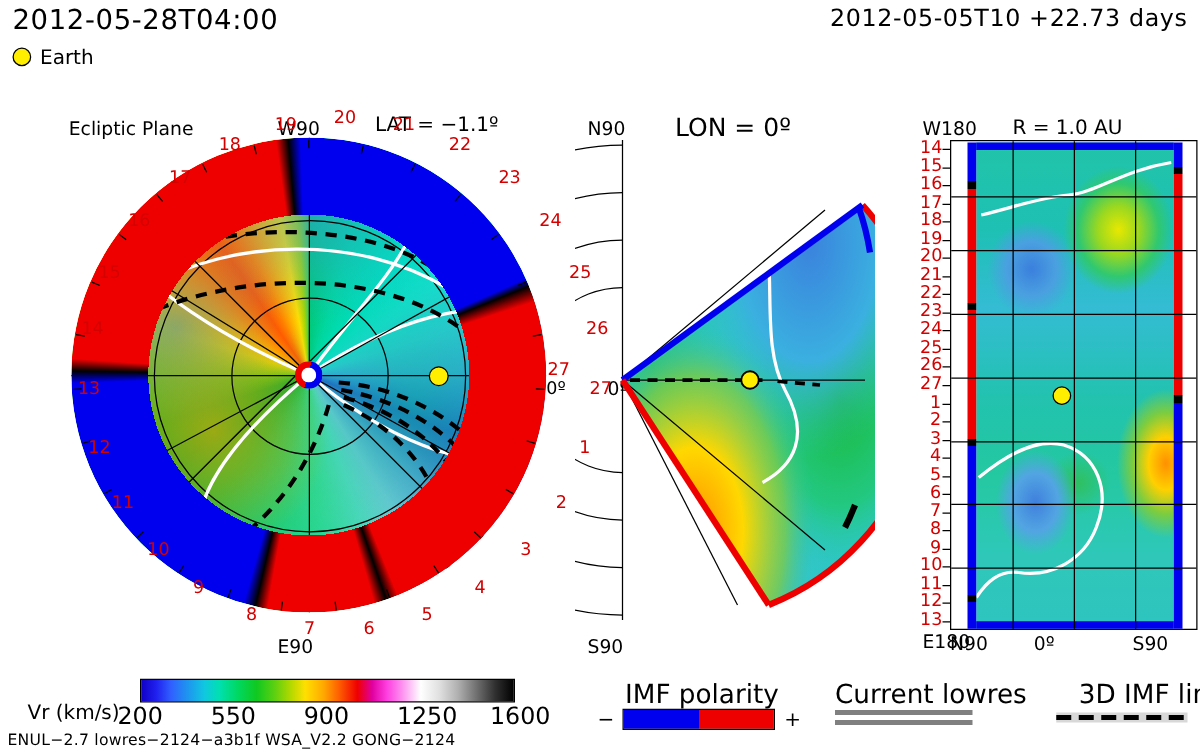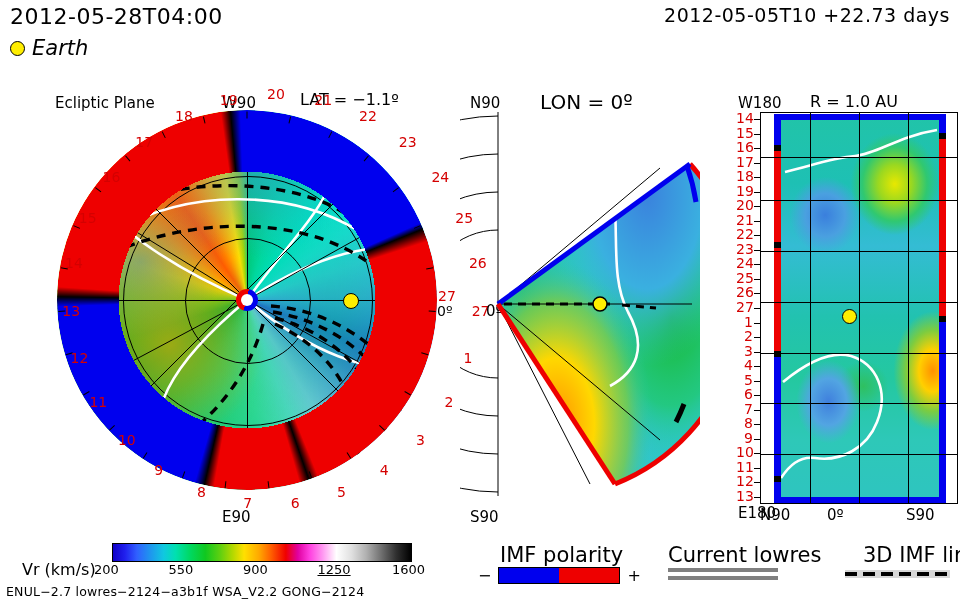--- a/index.html
+++ b/index.html
@@ -4,21 +4,21 @@
 <style>
   html,body{margin:0;padding:0;background:#ffffff;}
   body{width:960px;height:600px;position:relative;overflow:hidden;
        font-family:"DejaVu Sans",sans-serif;color:#000;}
   .abs{position:absolute;}
   .t{white-space:pre;}
 
   
   #date-left{left:10px;top:4px;font-size:22px;letter-spacing:.5px;}
   #date-right{right:10px;top:4px;font-size:19px;letter-spacing:.5px;}
-  #earth-legend{left:10px;top:36px;display:flex;align-items:center;gap:7px;font-size:21px;font-style:italic;}
+  #earth-legend{left:10px;top:36px;display:flex;align-items:center;gap:7px;font-size:16px;}
   .earth-dot{width:13px;height:13px;border-radius:50%;background:#ffee00;border:1.5px solid #000;}
   .tickred{font-size:14px;color:#d40000;}
   #ecl-title{left:55px;top:94px;font-size:15px;}
   #ecl-lat{left:300px;top:90px;font-size:16px;}
   #ecl-w90{left:222px;top:94px;font-size:15px;}
   #ecl-e90{left:222px;top:508px;font-size:15px;}
 
   #ecl-disc{position:absolute;left:57px;top:110px;width:380px;height:380px;border-radius:50%;
             overflow:hidden;}
   .disc-bg{position:absolute;inset:0;border-radius:50%;
@@ -105,21 +105,21 @@
   
   #cb-label{left:22px;top:560px;font-size:16px;}
   #cb-bar{position:absolute;left:112px;top:543px;width:298px;height:17px;border:1px solid #000;
       background:linear-gradient(90deg,
         #1000c8 0%, #2020ee 4%, #3060ff 8%, #2090f0 12%, #10c8e0 17%,
         #00e0b0 21%, #00d860 26%, #10c820 31%, #60d010 36%, #b0d800 40%,
         #ffe000 44%, #ffa800 49%, #ff6000 53%, #f00000 58%, #e000a0 62%,
         #ff40e0 66%, #ff90f0 70%, #ffffff 75%, #e0e0e0 80%, #b0b0b0 85%,
         #707070 90%, #303030 95%, #000000 100%);}
   #cb-ticks{position:absolute;left:92px;top:562px;width:340px;height:20px;}
-  #cb-ticks span{position:absolute;font-size:13px;}
+  #cb-ticks span{position:absolute;font-size:19px;}
   #footer{left:6px;top:584px;font-size:12.5px;letter-spacing:.2px;}
 
   
   .leg-title{position:absolute;font-size:21px;}
   #imf-title{left:500px;top:543px;}
   #cs-title{left:668px;top:543px;}
   #imf3d-title{left:863px;top:543px;}
   #imf-row{position:absolute;left:478px;top:566px;display:flex;align-items:center;gap:7px;}
   #imf-swatch{width:120px;height:15px;border:1px solid #000;
       background:linear-gradient(90deg,#0000ee 0 50%,#ee0000 50% 100%);}
@@ -411,21 +411,21 @@
     <div class="abs t" style="font-size: 15px; left: 67px; top: 0px;">0º</div>
     <div class="abs t" style="font-size: 15px; left: 146px; top: 0px;">S90</div>
   </div>
 
 <div class="abs t" id="cb-label">Vr (km/s)</div>
 <div id="cb-bar"></div>
 <div id="cb-ticks">
     <span style="left: 2px;">200</span>
     <span style="left: 76.5px;">550</span>
     <span style="left: 151px;">900</span>
-    <span style="left: 225.5px; text-decoration: underline;">1250</span>
+    <span style="left: 225.5px;">1250</span>
     <span style="left: 300px;">1600</span>
   </div>
 <div class="abs t" id="footer">ENUL−2.7 lowres−2124−a3b1f WSA_V2.2 GONG−2124</div>
 
 <div class="leg-title t" id="imf-title">IMF polarity</div>
 <div class="leg-title t" id="cs-title">Current lowres</div>
 <div class="leg-title t" id="imf3d-title">3D IMF line</div>
 
 <div id="imf-row">
   <span class="sign t">−</span>

